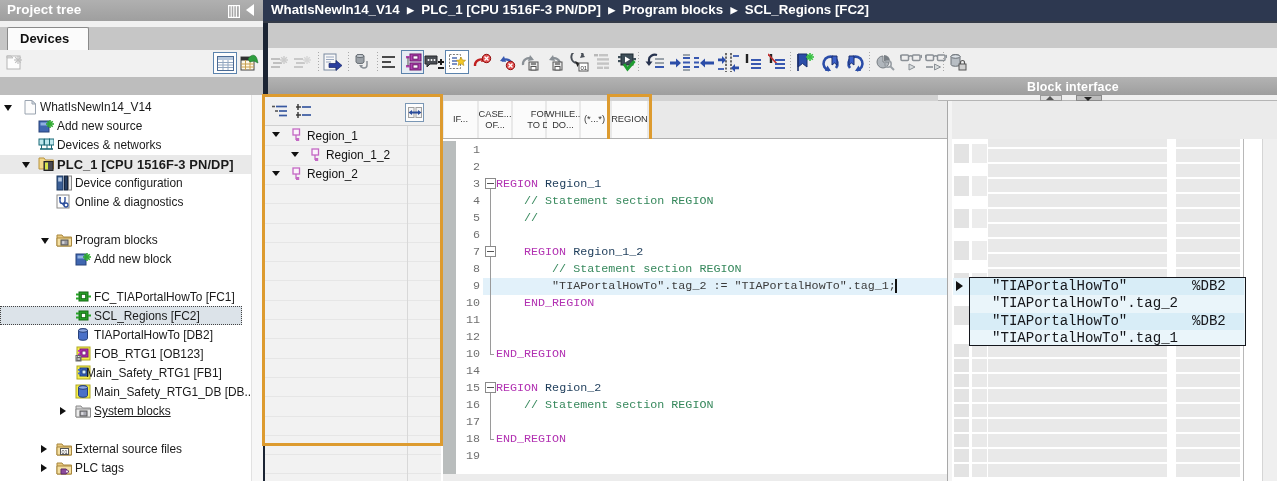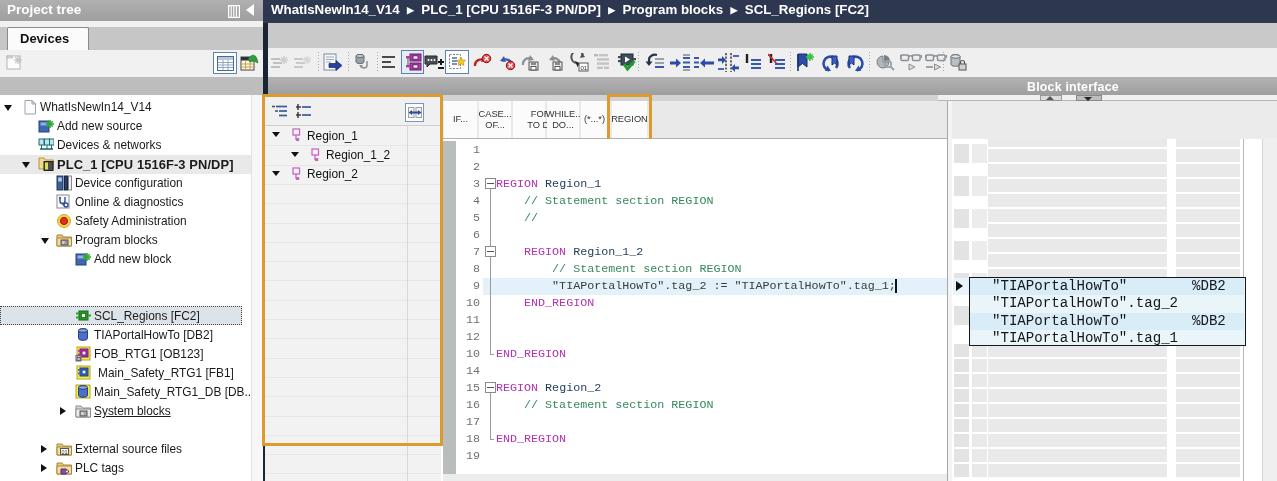--- a/index.html
+++ b/index.html
@@ -145,27 +145,20 @@
       <svg class="icon" style="left:56px;top:1px;" viewBox="0 0 16 16">
           <rect x="1" y="1" width="12" height="13" fill="#fdfdfd" stroke="#8a8a8a"></rect>
           <path d="M4 3 v4 a2.5 2.5 0 0 0 5 0 v-4" fill="none" stroke="#2b4d9b" stroke-width="1.4"></path>
           <line x1="4" y1="3" x2="4" y2="5" stroke="#2b4d9b" stroke-width="1.4"></line>
           <circle cx="10" cy="11" r="2" fill="none" stroke="#2b4d9b" stroke-width="1.3"></circle>
           <path d="M6.5 9.5 a3 3 0 0 0 2 2" fill="none" stroke="#2b4d9b" stroke-width="1.2"></path>
         </svg>
       <div class="trtext" style="left:75px;">Online &amp; diagnostics</div>
     </div>
 
-    <div class="treerow" style="top:116.5px;">
-      <svg class="icon" style="left:56px;top:1px;" viewBox="0 0 16 16">
-          <circle cx="8" cy="8" r="6.5" fill="#f6d844" stroke="#caa820"></circle>
-          <circle cx="8" cy="8" r="3.6" fill="#e03018" stroke="#9c1808"></circle>
-        </svg>
-      <div class="trtext" style="left:75px;">Safety Administration</div>
-    </div>
 
     <div class="treerow" style="top:135.5px;">
       <div class="arrow-d" style="left:41px;top:7px;"></div>
       <svg class="icon" style="left:56px;top:1px;" viewBox="0 0 16 16">
           <path d="M1 3 l5 0 l1.5 2 l8 0 l0 9 l-14.5 0 z" fill="#e9c87e" stroke="#a8873c"></path>
           <path d="M1 6 l14.5 0 l0 8 l-14.5 0 z" fill="#f4dfa2" stroke="#a8873c"></path>
           <rect x="5" y="8" width="7" height="5" fill="#9a9aa2" stroke="#555"></rect>
           <rect x="6.2" y="9.2" width="2.2" height="2.6" fill="#d8d8dc"></rect>
         </svg>
       <div class="trtext" style="left:75px;">Program blocks</div>
@@ -179,20 +172,30 @@
             <line x1="12" y1="2" x2="12" y2="10"></line>
             <line x1="8" y1="6" x2="16" y2="6"></line>
             <line x1="9.3" y1="3.3" x2="14.7" y2="8.7"></line>
             <line x1="14.7" y1="3.3" x2="9.3" y2="8.7"></line>
           </g>
         </svg>
       <div class="trtext" style="left:94px;">Add new block</div>
     </div>
 
 
+    <div class="treerow" style="top:192.5px;">
+      <svg class="icon" style="left:75px;top:1px;" viewBox="0 0 16 16">
+          <rect x="4" y="3" width="9" height="9" fill="#28a428" stroke="#156815"></rect>
+          <rect x="6.3" y="5.3" width="4.4" height="4.4" fill="#fff" stroke="#156815"></rect>
+          <rect x="1" y="4.5" width="3" height="2" fill="#28a428"></rect>
+          <rect x="1" y="8.5" width="3" height="2" fill="#28a428"></rect>
+          <rect x="13" y="6.5" width="3" height="2" fill="#28a428"></rect>
+        </svg>
+      <div class="trtext" style="left:94px;">FC_TIAPortalHowTo [FC1]</div>
+    </div>
 
     <div class="treerow" style="top:211.5px;">
       <div class="abs" style="left:0;top:-1px;width:242px;height:19px;background:#dce3e9;border:1px dotted #444;"></div>
       <svg class="icon" style="left:75px;top:1px;" viewBox="0 0 16 16">
           <rect x="4" y="3" width="9" height="9" fill="#28a428" stroke="#156815"></rect>
           <rect x="6.3" y="5.3" width="4.4" height="4.4" fill="#fff" stroke="#156815"></rect>
           <rect x="1" y="4.5" width="3" height="2" fill="#28a428"></rect>
           <rect x="1" y="8.5" width="3" height="2" fill="#28a428"></rect>
           <rect x="13" y="6.5" width="3" height="2" fill="#28a428"></rect>
         </svg>
@@ -222,21 +225,21 @@
     </div>
 
     <div class="treerow" style="top:268.5px;">
       <svg class="icon" style="left:75px;top:1px;" viewBox="0 0 16 16">
           <rect x="2" y="1" width="13" height="13" fill="#f6ef4a" stroke="#b0a820"></rect>
           <rect x="5" y="3" width="8" height="8" fill="#3c6bd0" stroke="#1d3a78"></rect>
           <rect x="7" y="5" width="4" height="4" fill="#d8f0f8" stroke="#1d3a78"></rect>
           <rect x="3" y="4" width="2.4" height="1.8" fill="#3c6bd0"></rect>
           <rect x="3" y="7.5" width="2.4" height="1.8" fill="#3c6bd0"></rect>
         </svg>
-      <div class="trtext" style="left:98px;">Main_Safety_RTG1 [FB1]</div>
+      <div class="trtext" style="left:86px;">Main_Safety_RTG1 [FB1]</div>
     </div>
 
     <div class="treerow" style="top:287.5px;">
       <svg class="icon" style="left:75px;top:1px;" viewBox="0 0 16 16">
           <rect x="1" y="1" width="14" height="13" fill="#f6ef4a" stroke="#b0a820"></rect>
           <path d="M3.5 3.5 a4.5 1.8 0 0 1 9 0 v8 a4.5 1.8 0 0 1 -9 0 z" fill="#4a70c8" stroke="#27407a"></path>
           <ellipse cx="8" cy="3.5" rx="4.5" ry="1.8" fill="#8fa8e0" stroke="#27407a"></ellipse>
         </svg>
       <div class="trtext" style="left:94px;">Main_Safety_RTG1_DB [DB...</div>
     </div>

